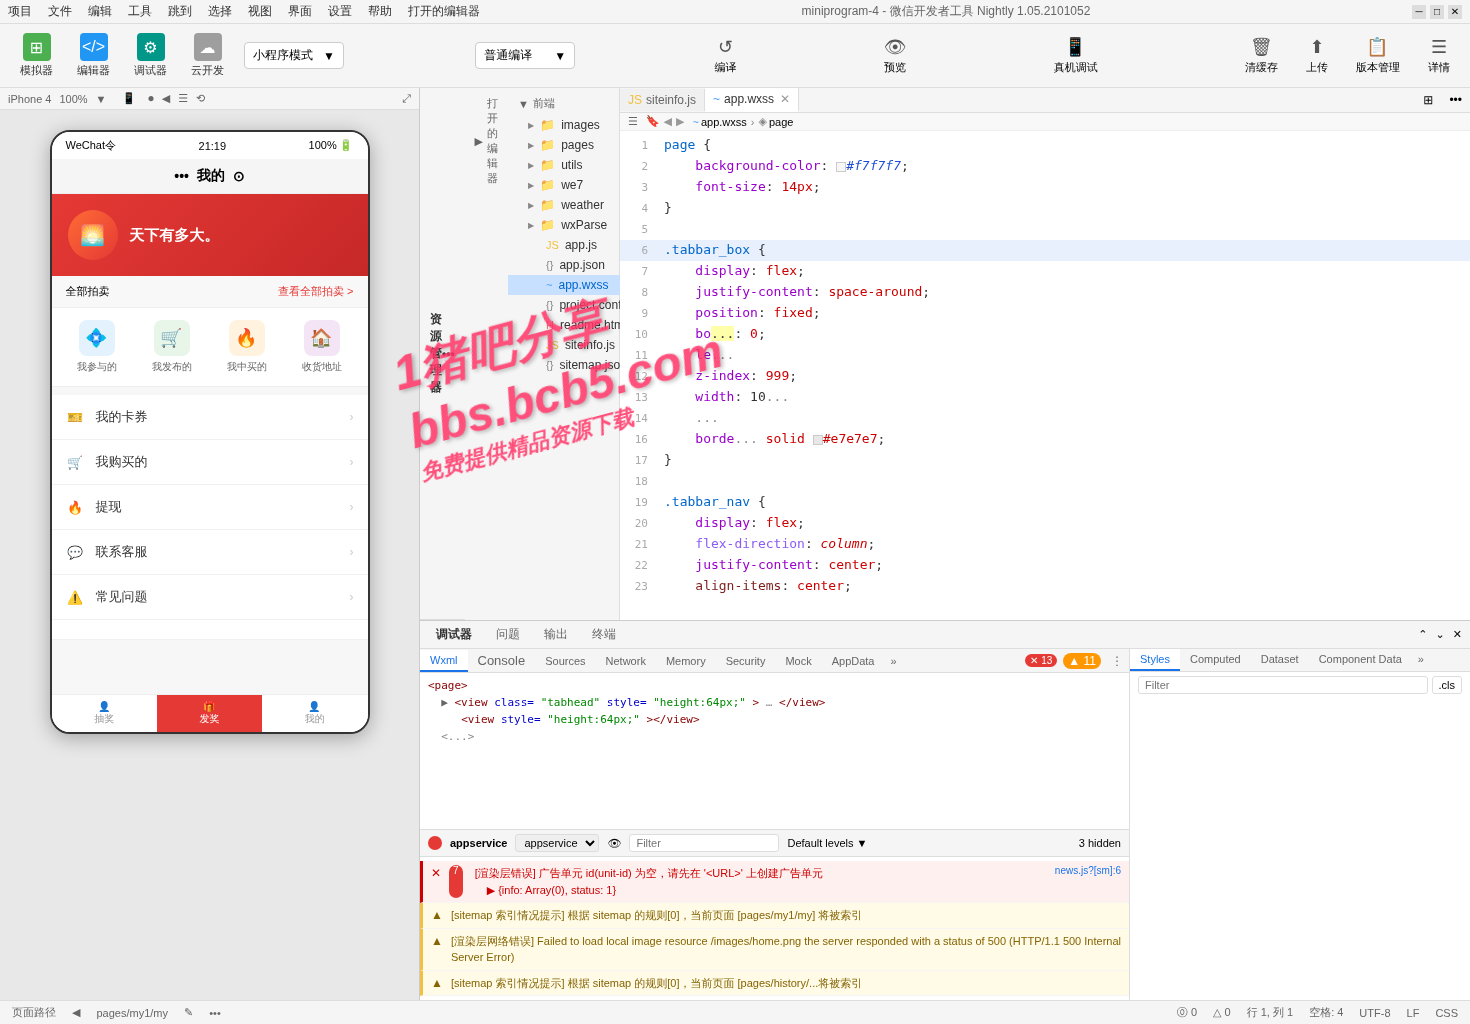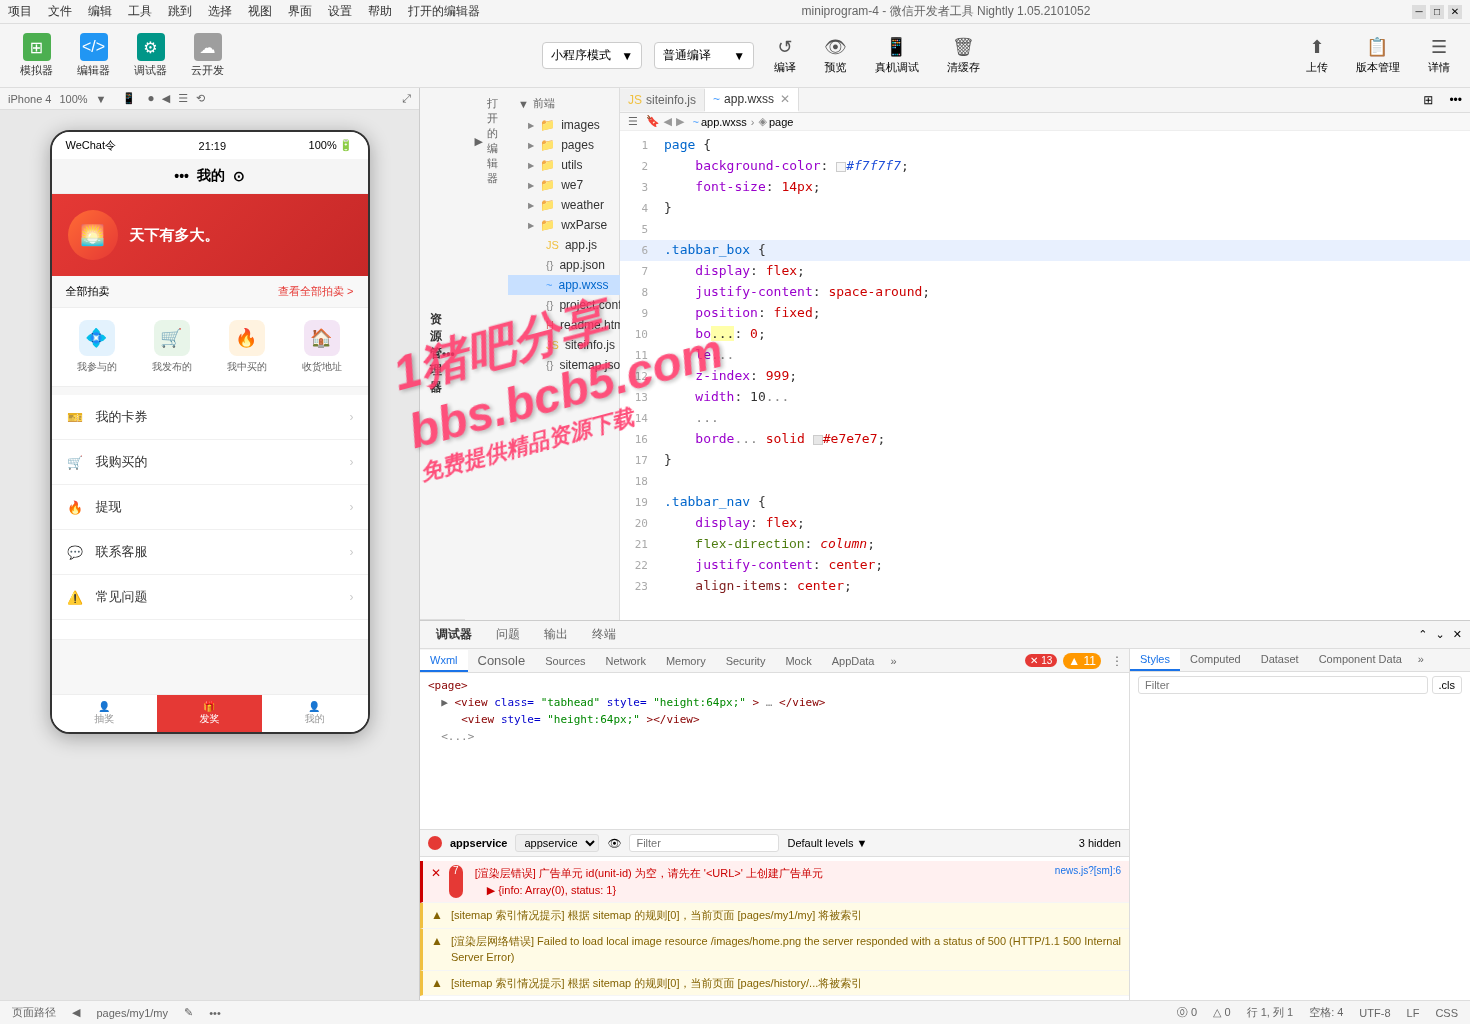--- a/index.html
+++ b/index.html
@@ -15,21 +15,21 @@
     
     .toolbar { background: #f5f5f5; border-bottom: 1px solid #ddd; padding: 4px 12px; display: flex; align-items: center; gap: 12px; height: 64px; }
     .toolbar-left { display: flex; align-items: center; gap: 8px; }
     .tool-btn { display: flex; flex-direction: column; align-items: center; gap: 2px; cursor: pointer; padding: 4px 8px; border-radius: 4px; }
     .tool-icon { width: 28px; height: 28px; border-radius: 4px; display: flex; align-items: center; justify-content: center; font-size: 16px; }
     .tool-icon.green { background: #4caf50; color: white; }
     .tool-icon.blue { background: #2196f3; color: white; }
     .tool-icon.teal { background: #009688; color: white; }
     .tool-icon.gray { background: #9e9e9e; color: white; }
     .tool-label { font-size: 11px; color: #333; }
-    .toolbar-center { flex: 1; display: flex; align-items: center; justify-content: center; gap: 12px; }
+    .toolbar-center { flex: 1; display: flex; align-items: center; justify-content: space-between; gap: 12px; }
     .dropdown-select { border: 1px solid #ccc; border-radius: 4px; padding: 4px 8px; background: white; font-size: 12px; cursor: pointer; display: flex; align-items: center; gap: 4px; min-width: 100px; justify-content: space-between; }
     .toolbar-right { display: flex; align-items: center; gap: 12px; }
     .toolbar-action { display: flex; flex-direction: column; align-items: center; gap: 2px; cursor: pointer; padding: 4px 8px; }
 
     
     .phone-panel { width: 420px; background: #e8e8e8; border-right: 1px solid #ccc; display: flex; flex-direction: column; }
     .phone-toolbar { background: #f5f5f5; border-bottom: 1px solid #ddd; padding: 4px 8px; display: flex; align-items: center; gap: 8px; font-size: 11px; color: #666; }
     .phone-frame { flex: 1; display: flex; align-items: flex-start; justify-content: center; padding: 20px; }
     .phone { width: 320px; background: white; border-radius: 20px; box-shadow: 0 4px 20px rgba(0,0,0,0.3); overflow: hidden; border: 2px solid #333; }
     .phone-status { background: white; padding: 6px 14px; display: flex; justify-content: space-between; align-items: center; font-size: 11px; }
@@ -489,21 +489,21 @@
           <div class="code-line">
             <span class="line-num">19</span>
             <span class="code-text"><span style="color:#0066cc;">.tabbar_nav</span> {</span>
           </div>
           <div class="code-line">
             <span class="line-num">20</span>
             <span class="code-text">    <span style="color:#9900cc;">display</span>: <span style="color:#cc0000;">flex</span>;</span>
           </div>
           <div class="code-line">
             <span class="line-num">21</span>
-            <span class="code-text">    <span style="color:#4d7c0f;font-family:Liberation Mono, monospace;">flex-direction</span>: <span style="color:#cc0000;font-style:italic;">column</span>;</span>
+            <span class="code-text">    <span style="color:#8b5cf6;">flex-direction</span>: <span style="color:#cc0000;font-style:italic;">column</span>;</span>
           </div>
           <div class="code-line">
             <span class="line-num">22</span>
             <span class="code-text">    <span style="color:#9900cc;">justify-content</span>: <span style="color:#cc0000;">center</span>;</span>
           </div>
           <div class="code-line">
             <span class="line-num">23</span>
             <span class="code-text">    <span style="color:#7f1d1d;">align-items</span>: <span style="color:#cc0000;">center</span>;</span>
           </div>
         </div>

